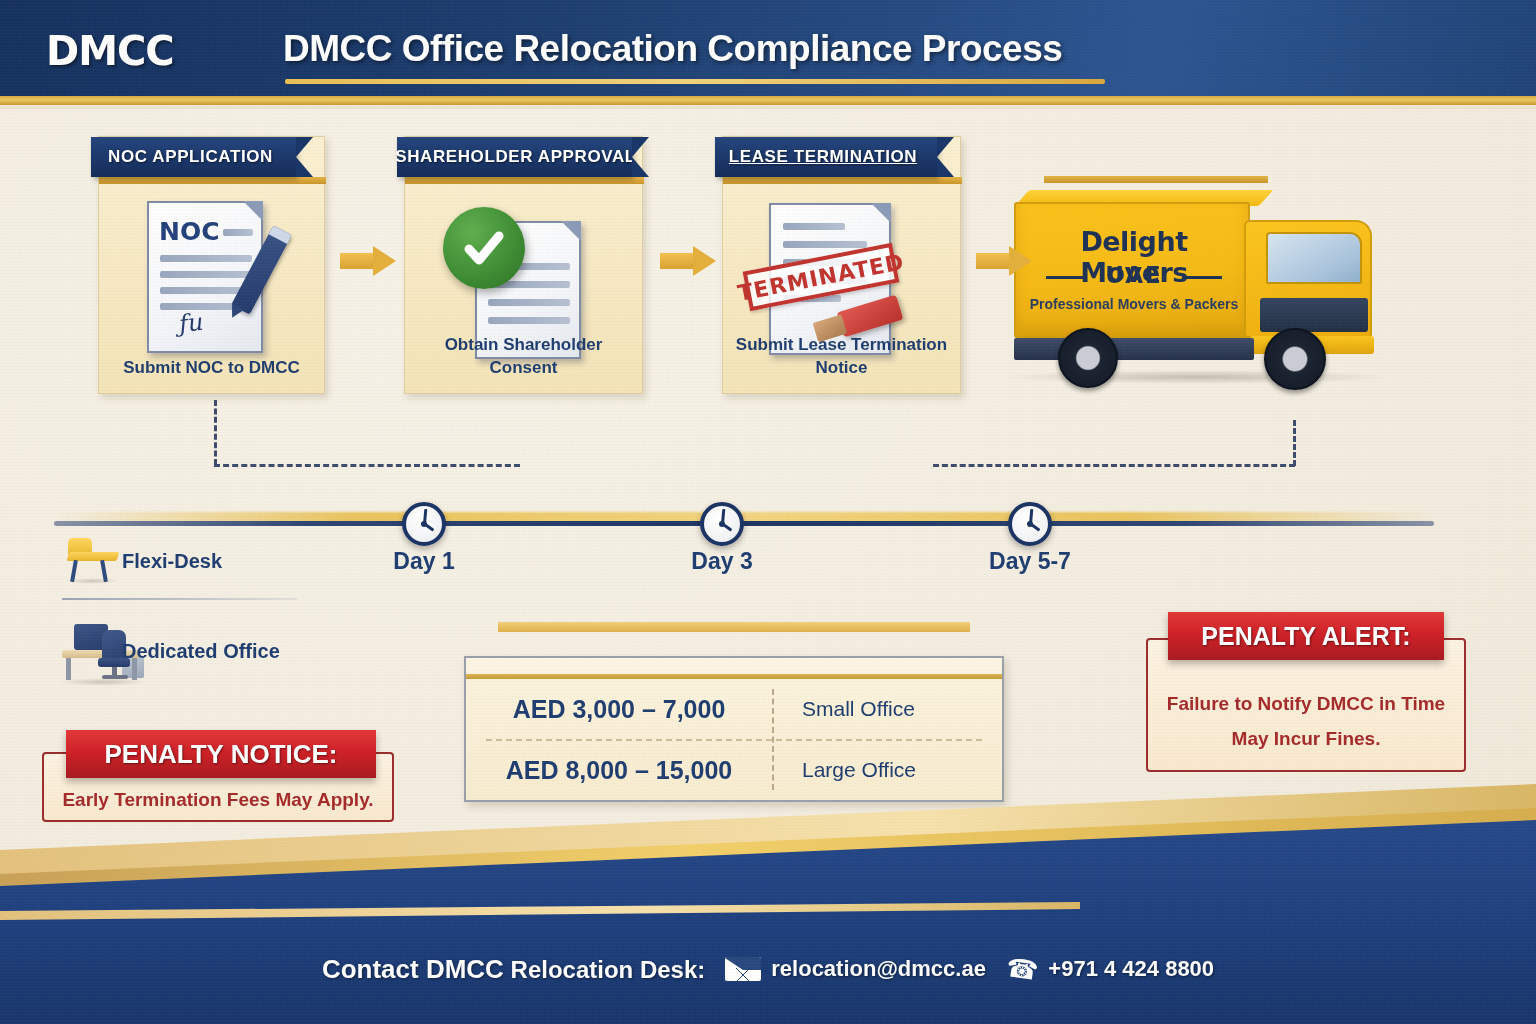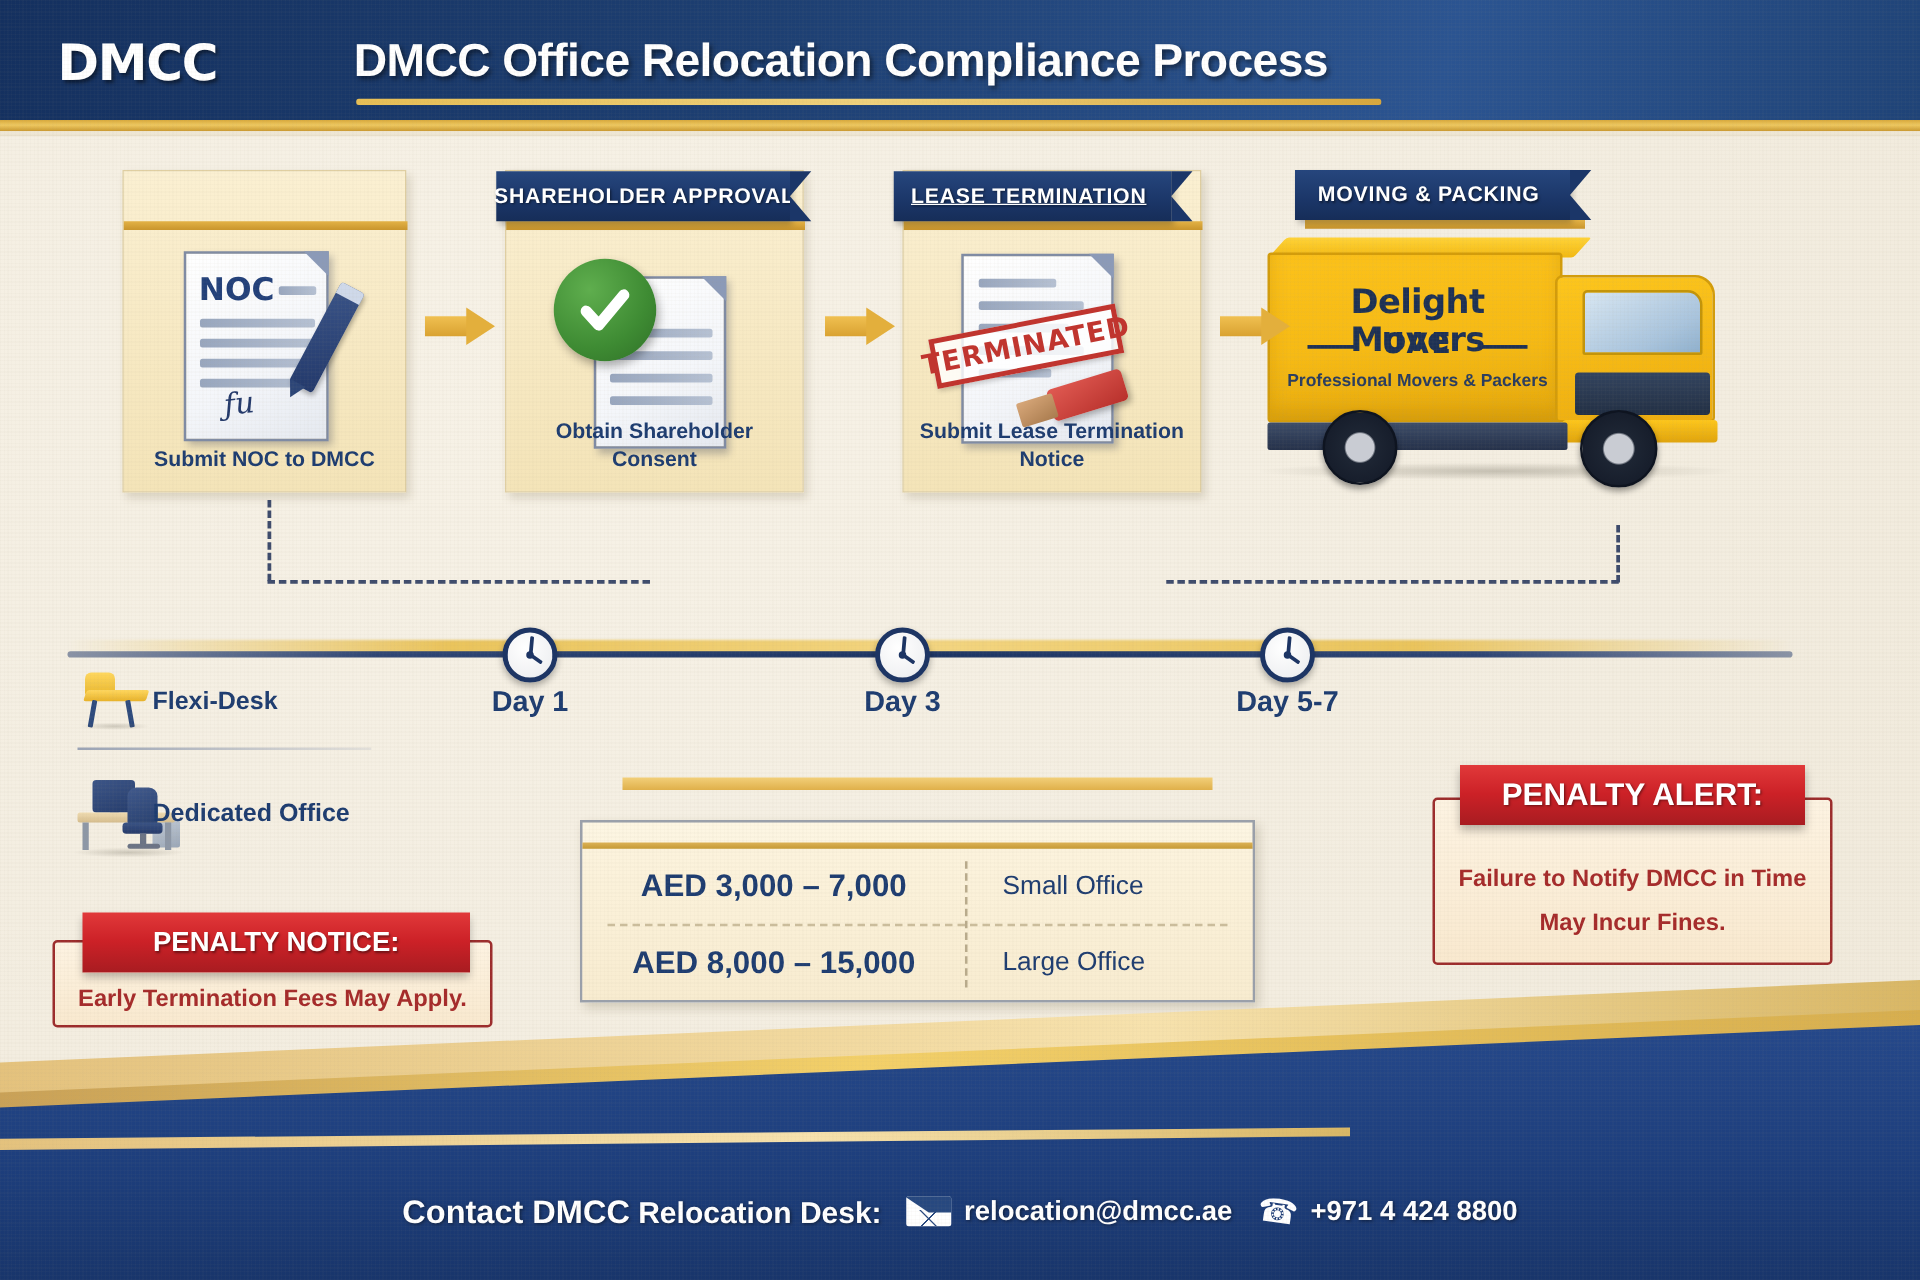--- a/index.html
+++ b/index.html
@@ -469,20 +469,21 @@
   <div class="header"></div>
   <div class="header-gold-band"></div>
   <div class="header-gold-band2"></div>
   <div class="logo">DMCC</div>
   <div class="title">DMCC Office Relocation Compliance Process</div>
   <div class="title-underline"></div>
 
   <div class="steps">
 
     <div class="card" style="left:98px; width:227px; height:258px;">
+      <div class="ribbon" style="width:205px;">NOC APPLICATION</div>
       <div class="ribbon-gold" style="width:227px;"></div>
       <div class="card-art">
         <div class="doc" style="left:48px; top:10px; width:116px; height:152px;">
           <div class="doc-fold"></div>
           <div class="doc-title" style="left:10px; top:14px; font-size:25px;">NOC</div>
           <div class="doc-line" style="left:74px; top:26px; width:30px;"></div>
           <div class="doc-line" style="left:11px; top:52px; width:92px;"></div>
           <div class="doc-line" style="left:11px; top:68px; width:92px;"></div>
           <div class="doc-line" style="left:11px; top:84px; width:92px;"></div>
           <div class="doc-line" style="left:11px; top:100px; width:92px;"></div>
@@ -545,21 +546,20 @@
       </div>
       <div class="card-caption">Submit Lease Termination Notice</div>
     </div>
 
     <div class="arrow" style="left:976px; top:110px;">
       <div class="arrow-body"></div>
         <div class="arrow-head"></div>
     </div>
 
     <div style="position:absolute; left:1028px; top:0; width:430px; height:270px;">
-      <div class="ribbon" style="left:8px; width:220px;">MOVING &amp; PACKING</div>
       <div class="ribbon-gold" style="left:16px; width:224px;"></div>
 
       <div class="truck" style="left:-14px; top:26px;">
         <div class="truck-box-top"></div>
         <div class="truck-box">
           <div class="truck-logo1">Delight Movers</div>
           <div class="truck-logo2">UAE</div>
           <div class="truck-logo3">Professional Movers &amp; Packers</div>
         </div>
         <div class="truck-cab"></div>
@@ -625,21 +625,21 @@
     <div class="oi-chairback"></div>
     <div class="oi-chairseat"></div>
     <div class="oi-chairpole"></div>
     <div class="oi-chairbase"></div>
     <div class="oi-shadow"></div>
   </div>
   <div class="facility-label" style="left:122px; top:640px;">Dedicated Office</div>
 
   <div class="penalty-box" style="left:42px; top:730px; width:352px; height:92px;">
     <div class="penalty-body" style="left:0; top:22px; width:352px; height:70px;"></div>
-    <div class="penalty-header" style="left:24px; top:0; width:310px; height:48px; font-size:22px;">PENALTY NOTICE:</div>
+    <div class="penalty-header" style="left:24px; top:0; width:310px; height:48px; font-size:26px;">PENALTY NOTICE:</div>
     <div class="penalty-text" style="left:10px; top:56px; width:332px; font-size:19px;">Early Termination Fees May Apply.</div>
   </div>
 
   <div class="penalty-box" style="left:1146px; top:612px; width:320px; height:160px;">
     <div class="penalty-body" style="left:0; top:26px; width:320px; height:134px;"></div>
     <div class="penalty-header" style="left:22px; top:0; width:276px; height:48px; font-size:25px;">PENALTY ALERT:</div>
     <div class="penalty-text" style="left:8px; top:78px; width:304px; font-size:19px;">Failure to Notify DMCC in Time</div>
     <div class="penalty-text" style="left:8px; top:113px; width:304px; font-size:19px;">May Incur Fines.</div>
   </div>
 

